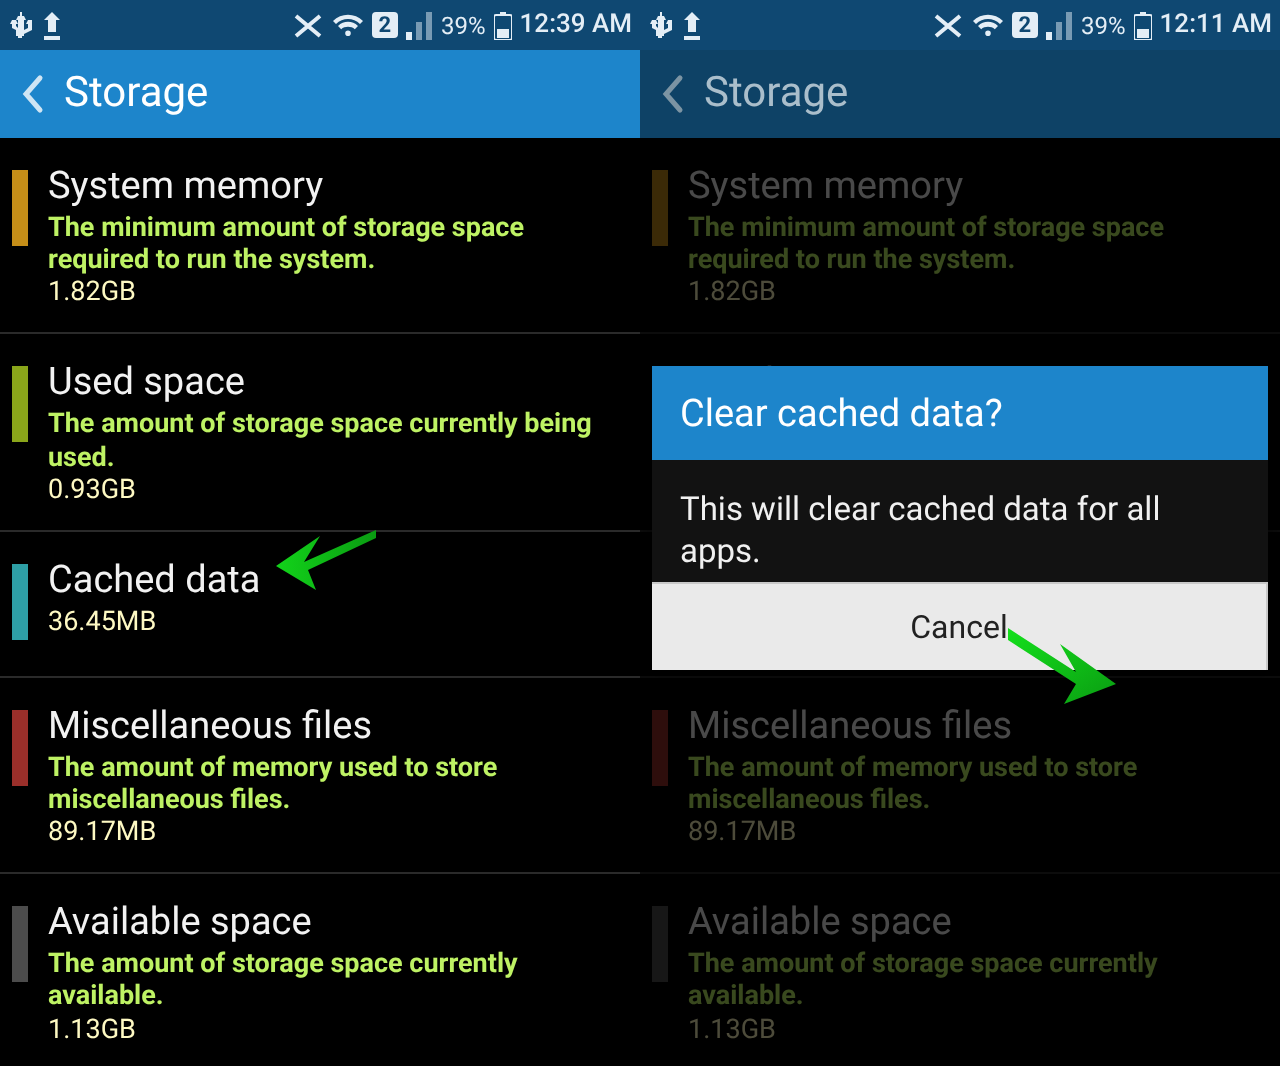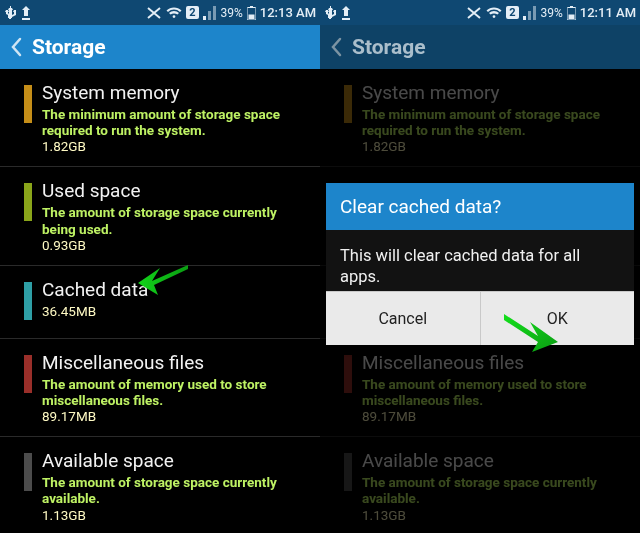--- a/index.html
+++ b/index.html
@@ -13,28 +13,28 @@
     height: 25px; background: #0f4872; color: #e4eef6;
     display: flex; align-items: center; justify-content: flex-end;
     padding: 0 4px 0 4px; font-size: 13px; gap: 4px; position: relative;
   }
   .status-bar .si { display: inline-flex; align-items: center; }
 
   
   .action-bar {
     height: 44px; background: #1d85cb; color: #fff;
     display: flex; align-items: center; padding: 0 10px; gap: 10px;
-    font-size: 21px; font-weight: 700;
+    font-size: 21px; font-weight: 400;
   }
   .phone.right .action-bar { background: #0e4266; color: #aabecb; }
 
   
   .content { position: absolute; top: 69px; left: 0; right: 0; bottom: 0; background: #000; }
   .item {
-    display: flex; align-items: flex-start; padding: 12px 14px 12px 24px;
+    display: flex; align-items: flex-start; padding: 12px 14px 12px 6px;
     border-bottom: 1px solid #2a2a2a; gap: 10px; position: relative;
   }
   .swatch { width: 8px; height: 38px; margin-top: 4px; flex: 0 0 8px; }
   .item .texts { flex: 1; }
   .item .title { color: #f2f2f2; font-size: 19px; font-weight: 400; margin-bottom: 2px; }
   .item .desc  { color: #bef264; font-size: 13.5px; line-height: 1.2; font-weight: bold; }
   .item .size  { color: #fef9c3; font-size: 13.5px; }
 
   
   .scrim { position: absolute; inset: 0; background: rgba(0,0,0,0.45); }
@@ -43,21 +43,21 @@
     background: #f1f1f1; box-shadow: 0 0 8px rgba(0,0,0,0.6);
   }
   .dialog .dlg-title {
     background: #1d85cb; color: #fff; font-size: 19px;
     padding: 12px 14px; font-weight: 400;
   }
   .dialog .dlg-body {
     background: #121212; color: #f0f0f0; font-size: 16.5px;
     padding: 16px 14px 4px 14px; line-height: 1.25;
   }
-  .dialog .dlg-buttons { display: flex; height: 54px; }
+  .dialog .dlg-buttons { display: flex; height: 44px; }
   .dialog .dlg-buttons .btn {
     flex: 1; background: #eaeaea; display: flex; align-items: center; justify-content: center;
     font-size: 16px; color: #222; border-top: 1px solid #c9c9c9;
   }
   .dialog .dlg-buttons .btn:first-child { border-right: 1px solid #c9c9c9; }
 
   
   .arrow { position: absolute; pointer-events: none; }
 
   
@@ -100,21 +100,21 @@
           </svg>
       </span>
       <span class="si" style="font-size:12px">39%</span>
       <span class="si">
         <svg width="9" height="14" viewBox="0 0 9 14">
             <rect x="0" y="1.5" width="9" height="12.5" rx="1" fill="none" stroke="#e4eef6"></rect>
             <rect x="3" y="0" width="3" height="2" fill="#e4eef6"></rect>
             <rect x="1.5" y="8.5" width="6" height="4.5" fill="#e4eef6"></rect>
           </svg>
       </span>
-      <span class="si" style="font-size:13px;font-weight:500">12:13 AM</span>
+      <span class="si" style="font-size:13px;font-weight:500">12:39 AM</span>
     </div>
 
     <div class="action-bar">
       <span>
         <svg width="12" height="20" viewBox="0 0 12 20">
             <path d="M10 2 L3 10 L10 18" stroke="#cfe5f4" stroke-width="2.5" fill="none" stroke-linecap="round"></path>
           </svg>
       </span>
       <span>Storage</span>
     </div>
@@ -270,21 +270,20 @@
       </div>
     </div>
 
     <div class="scrim" style="top:69px"></div>
 
     <div class="dialog">
       <div class="dlg-title">Clear cached data?</div>
       <div class="dlg-body">This will clear cached data for all apps.</div>
       <div class="dlg-buttons">
         <div class="btn">Cancel</div>
-        <div class="btn">OK</div>
       </div>
     </div>
 
     <svg class="arrow" style="left:182px; top:312px" width="56" height="40" viewBox="0 0 56 40">
       <defs>
           <linearGradient id="g2" x1="0" y1="0" x2="1" y2="1">
             <stop offset="0" stop-color="#14e01c"></stop>
             <stop offset="1" stop-color="#0a9c12"></stop>
           </linearGradient>
         </defs>

